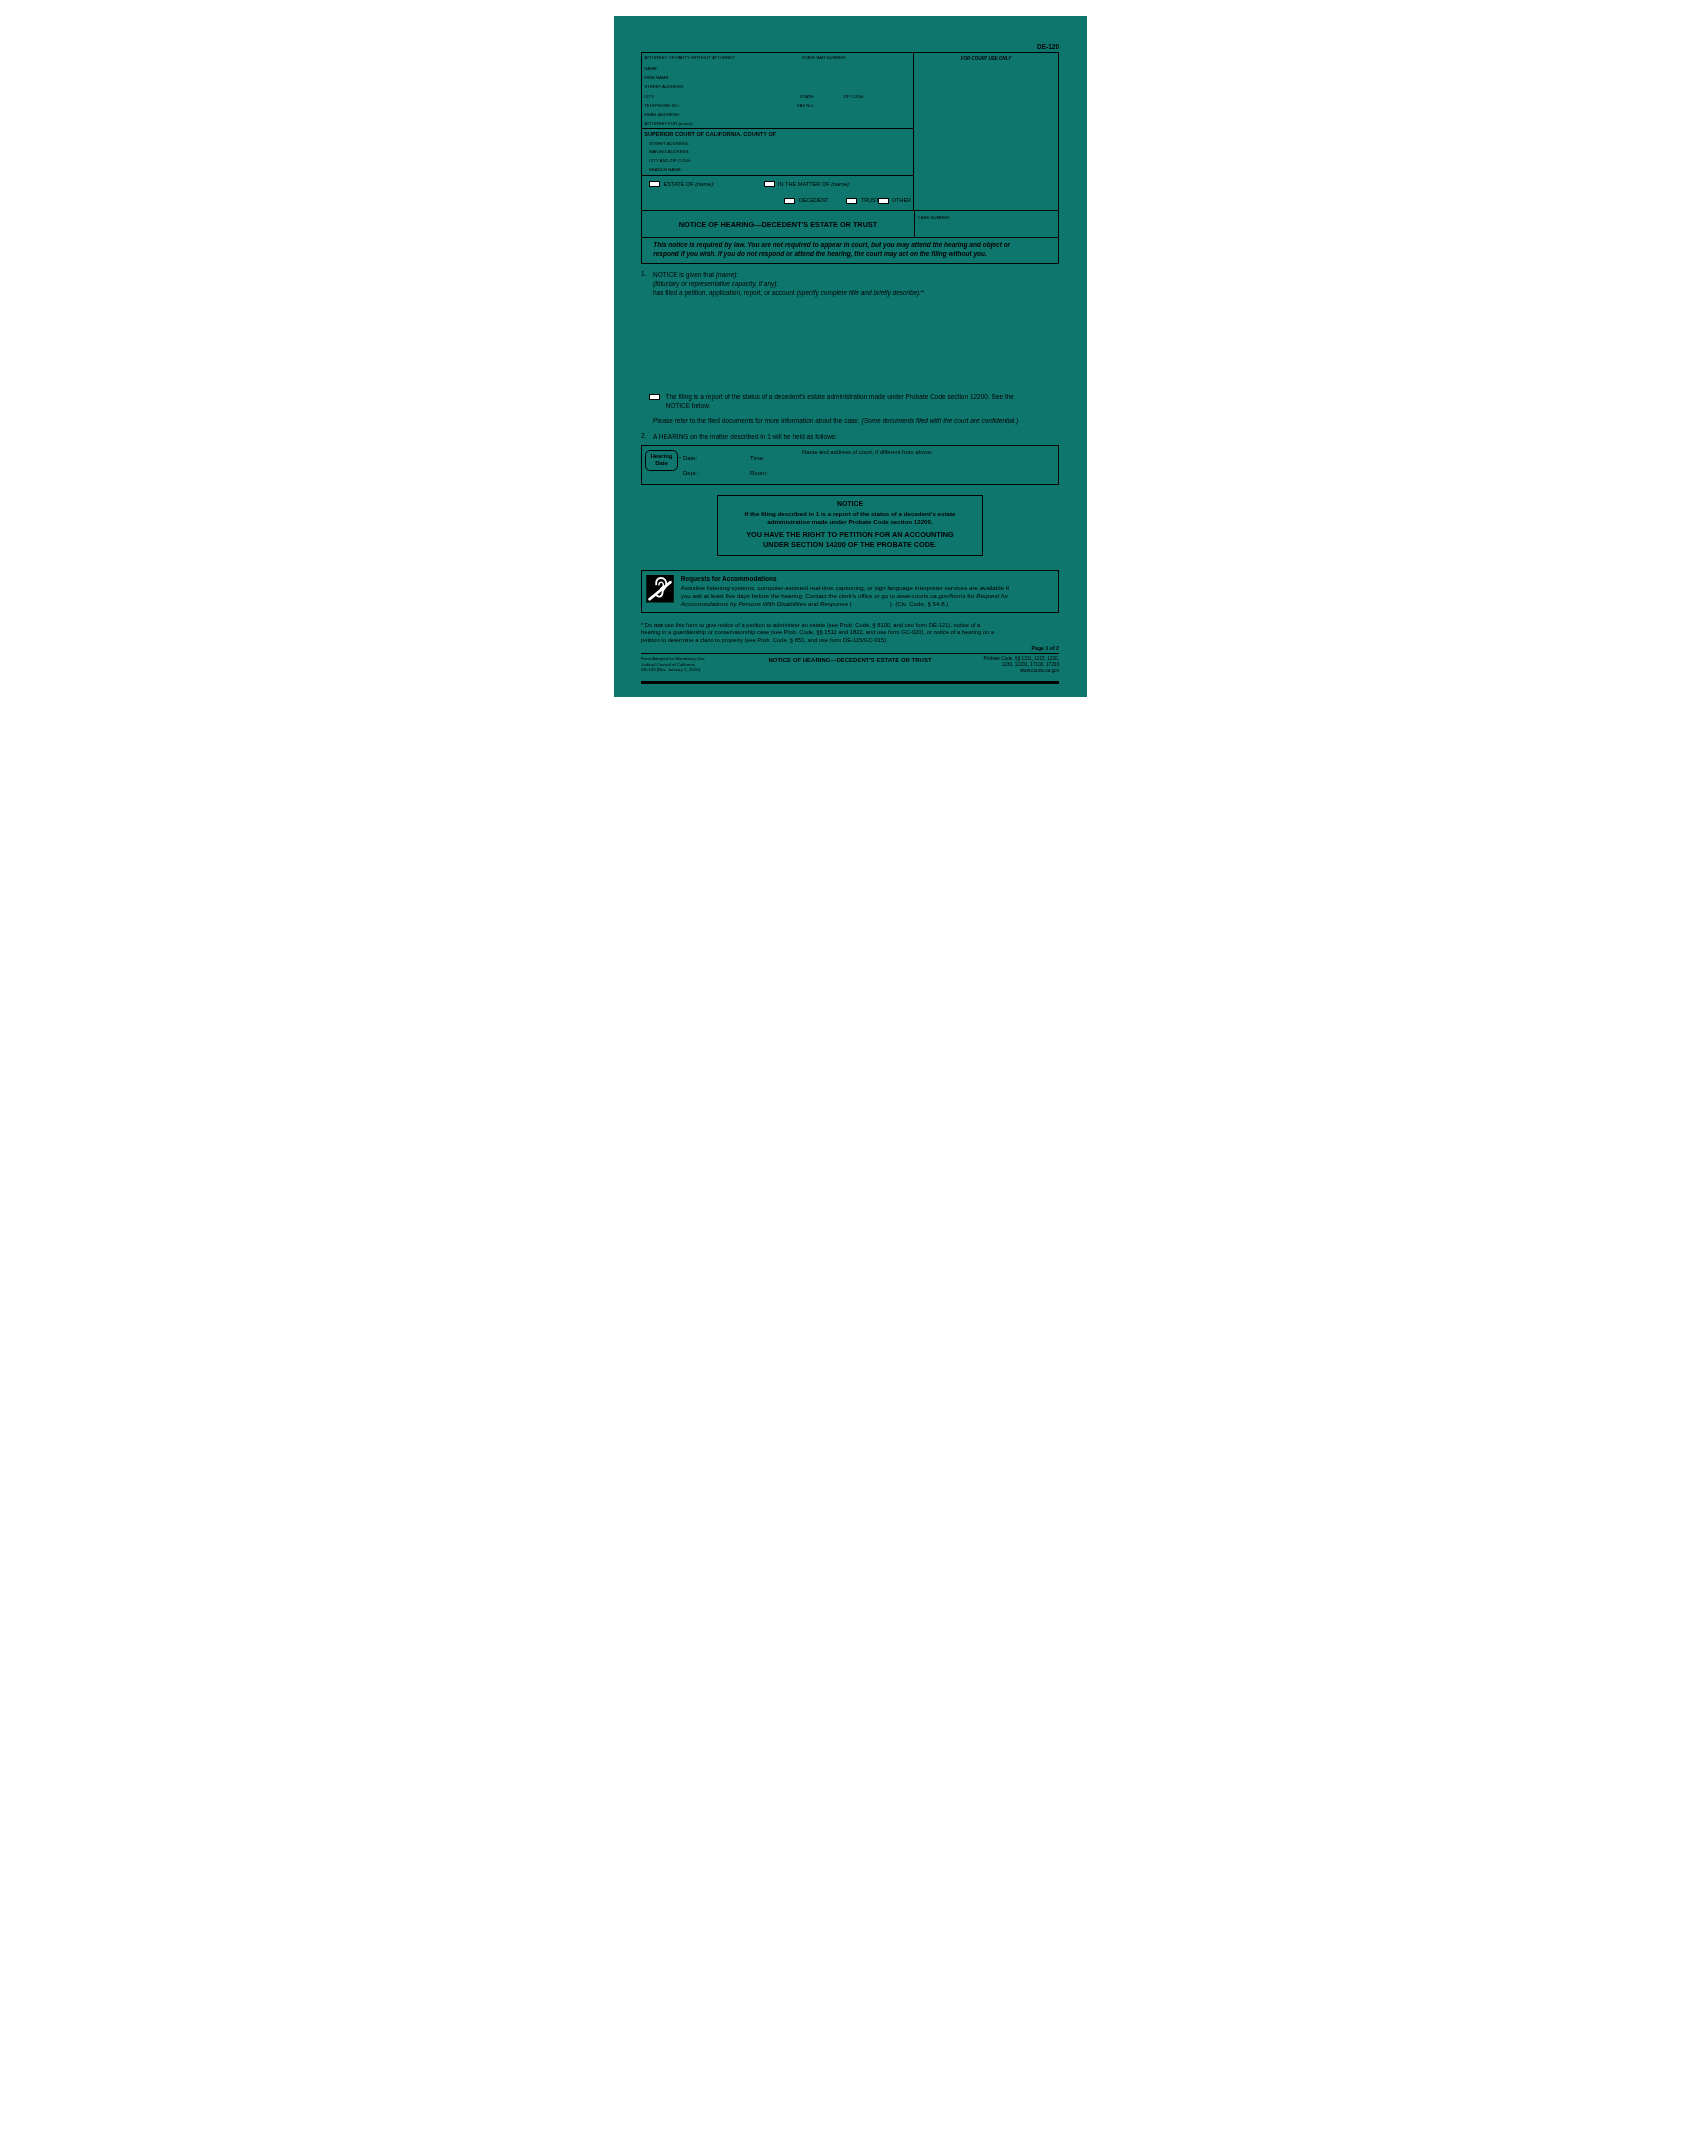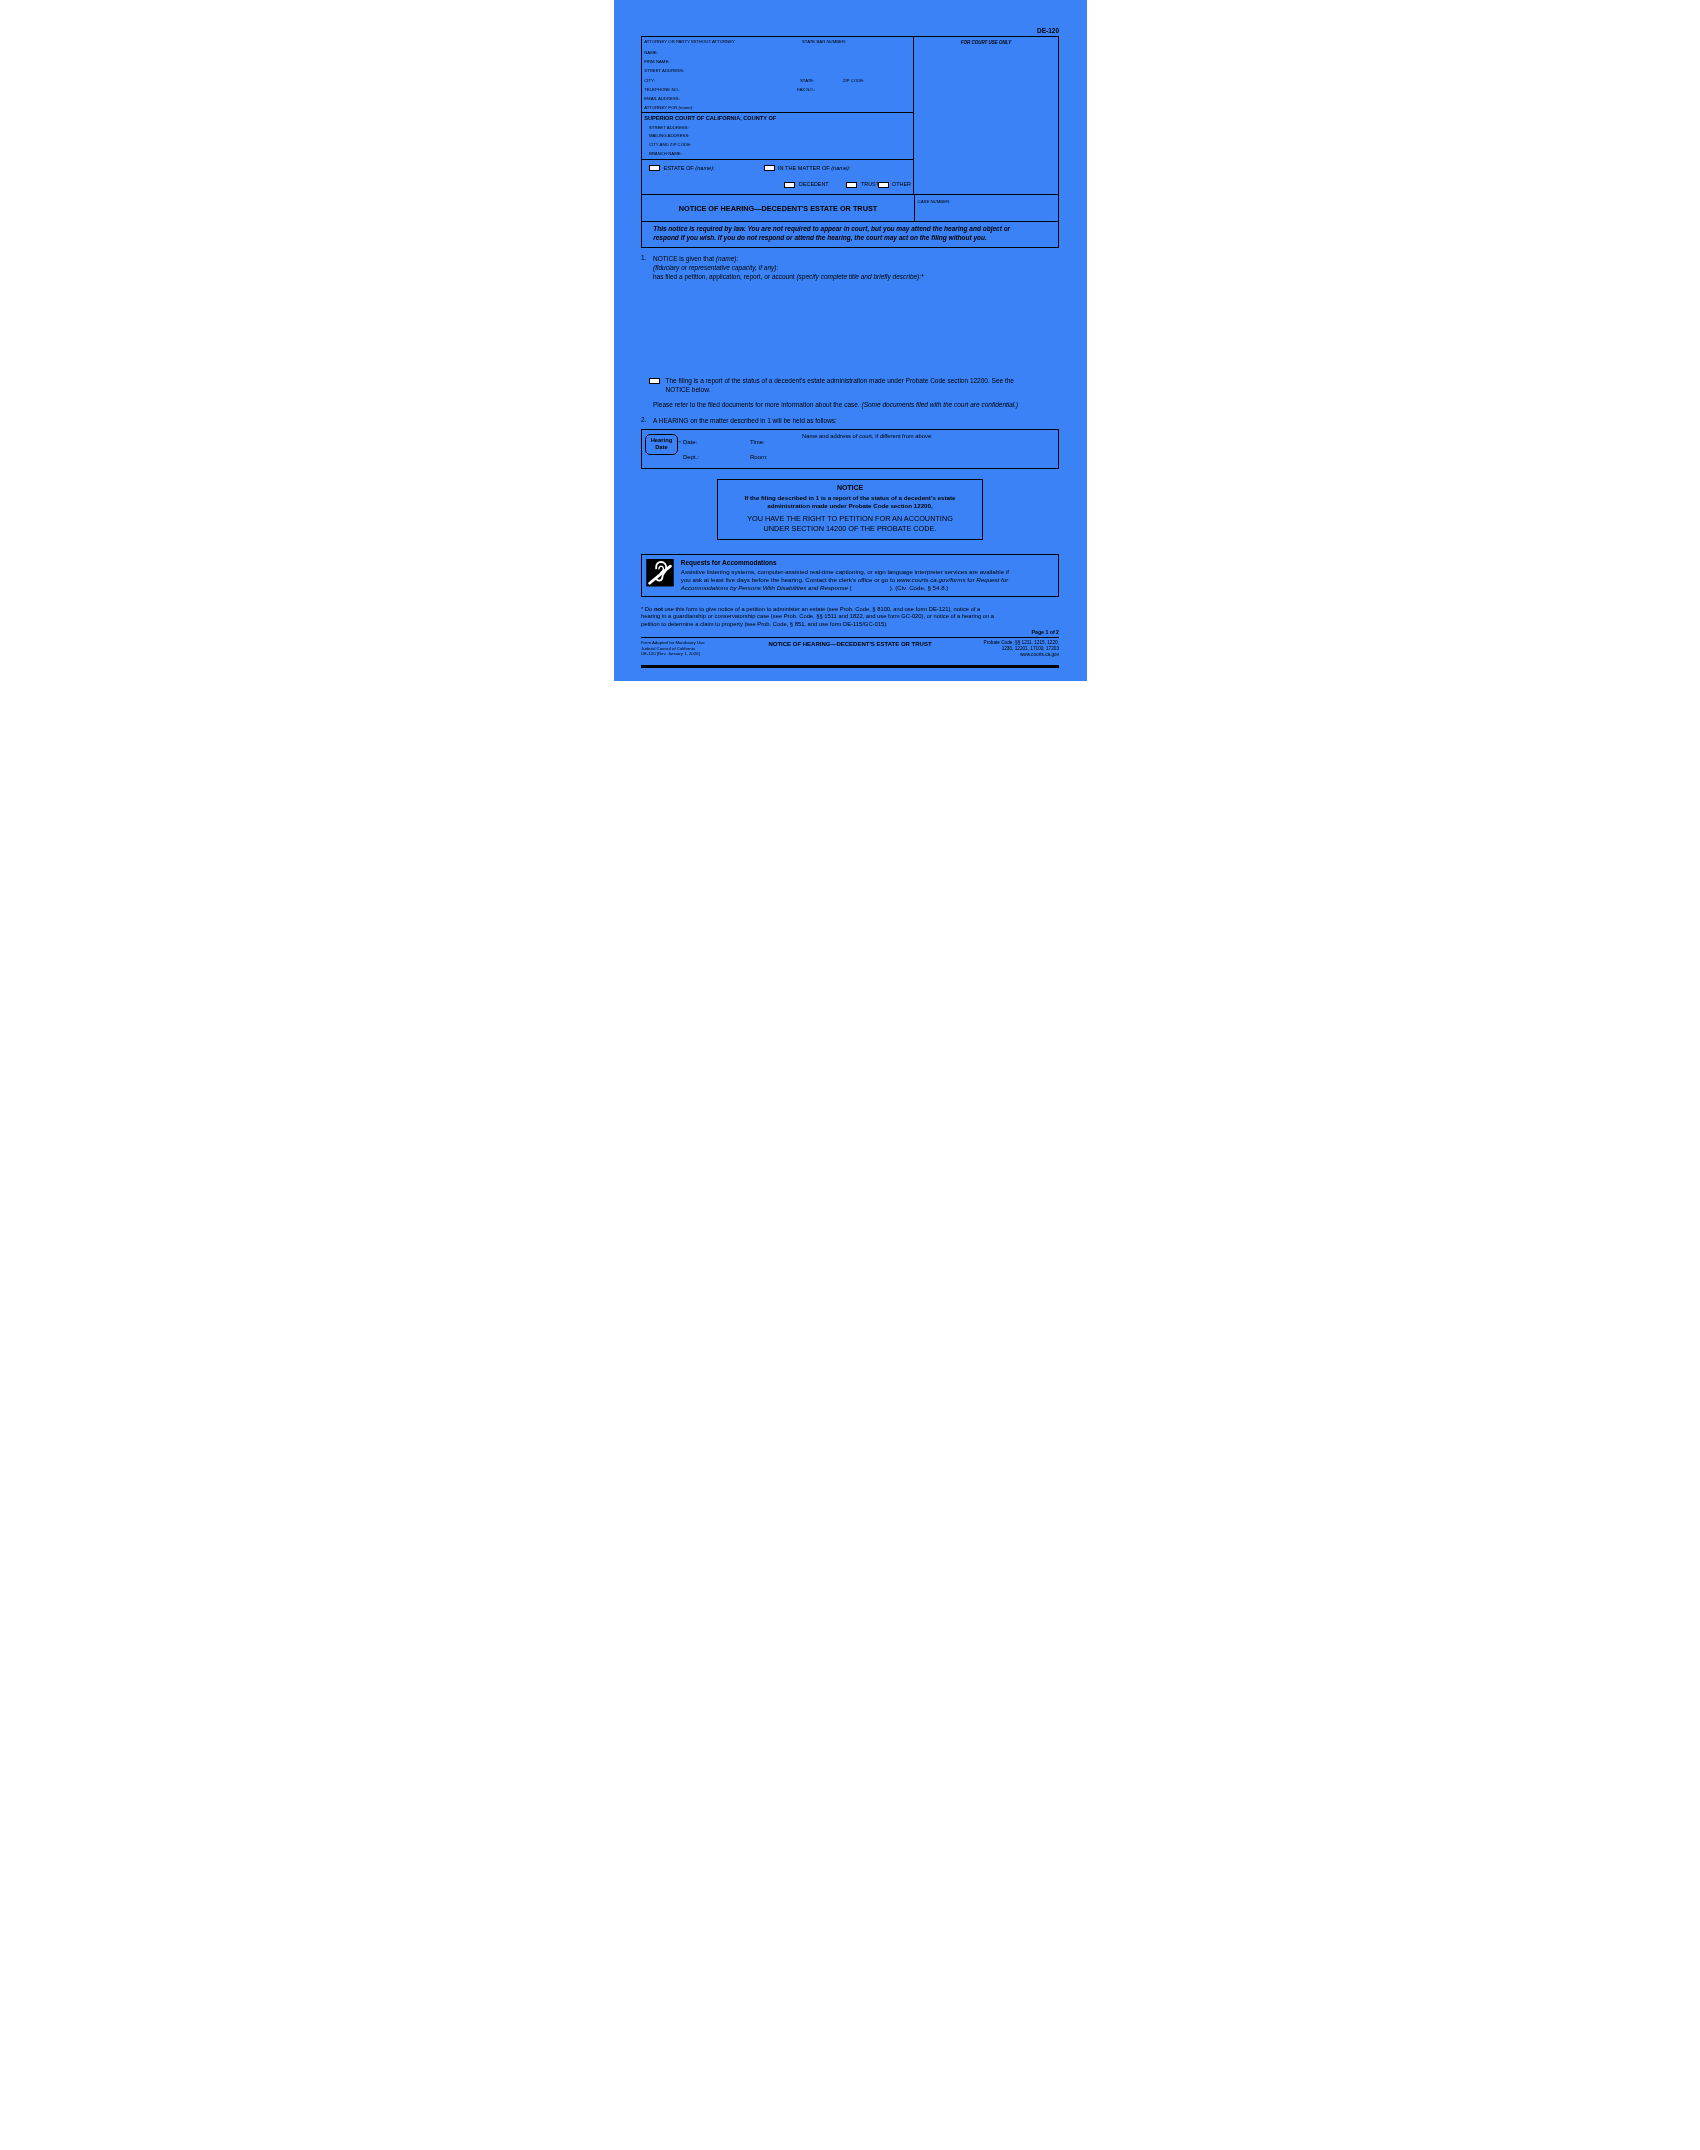--- a/index.html
+++ b/index.html
@@ -1,18 +1,18 @@
 <!DOCTYPE html>
 <html style="font-size:6.9px"><head>
 <meta charset="utf-8">
 <style>
   * { margin:0; padding:0; box-sizing:border-box; }
   html,body { background:#fff; }
   body { font-family:"Liberation Sans", sans-serif; color:#000; }
-  .page { width:473px; min-height:675px; margin:0 auto; padding:27px 27.5px 13px; position:relative; background:#3b82f6; }
+  .page { width:473px; min-height:675px; margin:16px auto; padding:27px 27.5px 13px; position:relative; background:#0f766e; }
 
   .form-number { text-align:right; font-weight:bold; font-size:6.5px; margin-bottom:2.2px; }
 
   .caption-box { border:0.9px solid #000; }
   .cap-top { display:flex; }
   .cap-left { flex:1; border-right:0.9px solid #000; min-width:0; }
   .cap-right { width:144px; flex:none; padding-top:2.6px; }
   .fcu { text-align:center; font-size:4.5px; font-weight:bold; font-style:italic; }
 
   .atty-block { border-bottom:0.6px solid #000; }
@@ -72,21 +72,21 @@
   .hfield { position:absolute; background:transparent; }
   .f-date { left:58px; top:9px; width:43px; height:6.9px; }
   .f-time { left:126px; top:9px; width:30px; height:6.9px; }
   .f-dept { left:61px; top:24px; width:39px; height:6.9px; }
   .f-room { left:129px; top:24px; width:30px; height:6.9px; }
   .f-addr { left:160px; top:11.6px; width:133px; height:24px; }
 
   .notice-box { width:266px; margin:10.3px auto 0; border:1.1px solid #000; text-align:center; padding:3.9px 7.7px 5.6px; }
   .notice-title { font-size:6.9px; font-weight:bold; margin-bottom:3px; }
   .notice-p1 { font-size:6.2px; font-weight:bold; line-height:1.32; }
-  .notice-p2 { font-size:7.3px; font-weight:normal; line-height:1.3; margin-top:3.9px; }
+  .notice-p2 { font-size:7.3px; font-weight:bold; line-height:1.3; margin-top:3.9px; }
 
   .accom-box { display:flex; border:0.9px solid #000; margin-top:14.6px; padding:3.9px 4.3px; gap:6.5px; align-items:flex-start; }
   .accom-icon { flex:none; width:28px; height:27.5px; }
   .accom-icon svg { display:block; width:100%; height:100%; }
   .accom-title { font-size:6.5px; font-weight:bold; margin-bottom:1.3px; }
   .accom-body { font-size:6.2px; line-height:1.33; }
   .mc-gap { display:inline-block; width:38px; }
 
   .footnote { font-size:5.8px; line-height:1.3; margin-top:8.6px; }
   .page-indicator { text-align:right; font-size:5.2px; font-weight:bold; margin-top:0.9px; }

